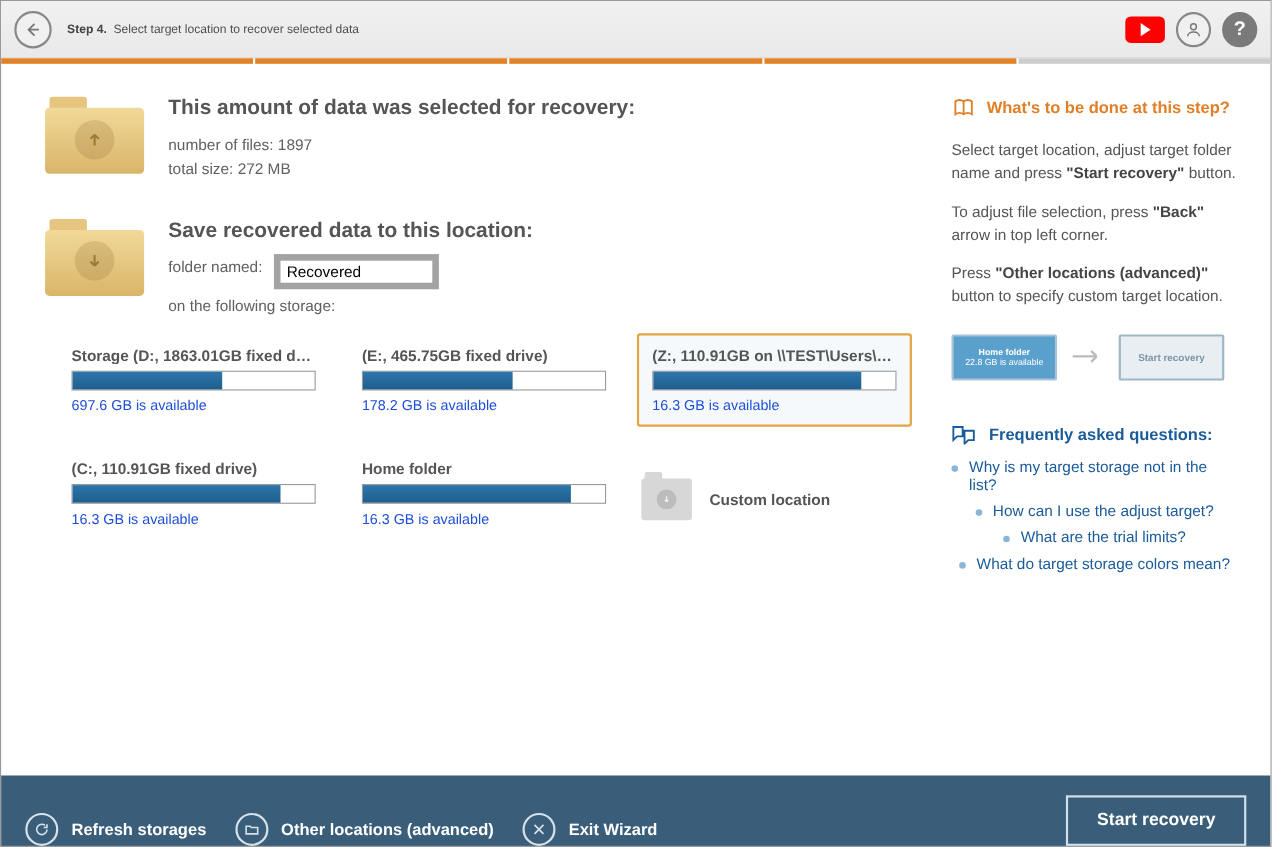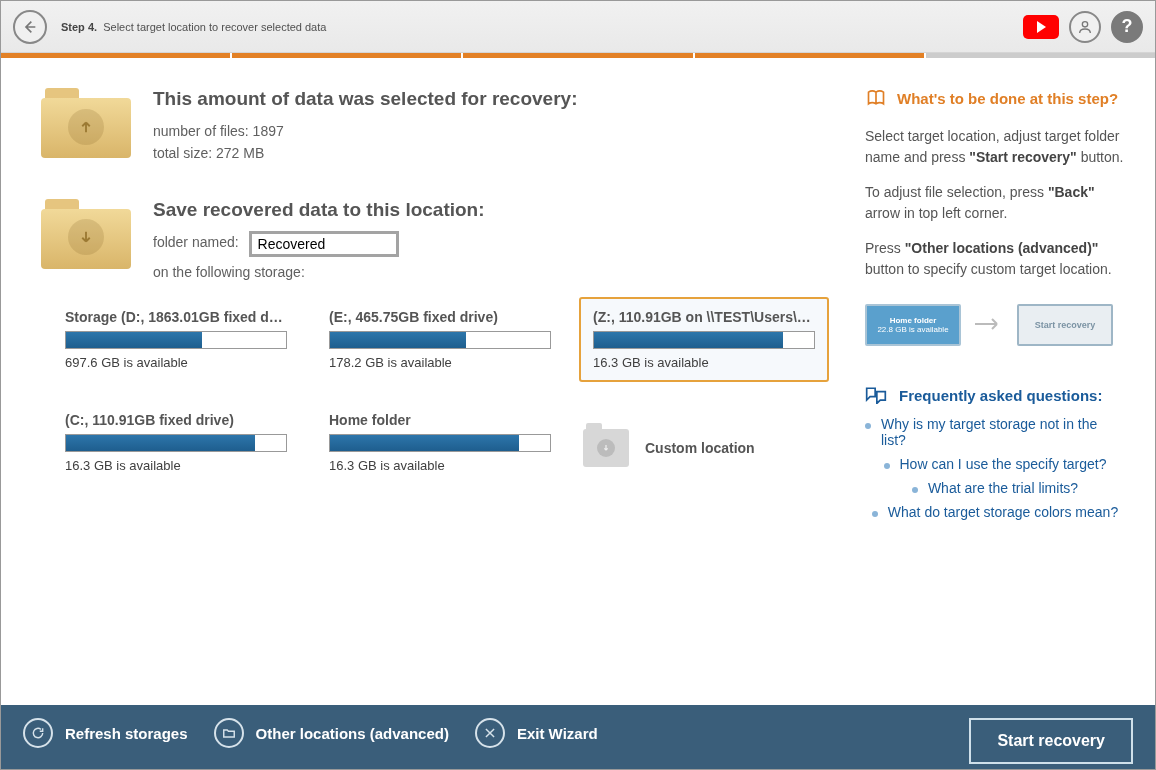--- a/index.html
+++ b/index.html
@@ -51,29 +51,29 @@
   .right{width:300px;padding:30px 30px 10px 10px;}
   .block{display:flex;gap:22px;margin-bottom:34px;}
   .folder-ico{width:90px;height:70px;position:relative;flex-shrink:0;}
   .folder-ico .fbody{position:absolute;inset:0;top:10px;background:linear-gradient(#f1d999,#d9b569);border-radius:4px;}
   .folder-ico .ftab{position:absolute;top:0;left:4px;width:34px;height:14px;background:#e6c57f;border-radius:3px 3px 0 0;}
   .folder-ico .round{position:absolute;left:50%;top:55%;transform:translate(-50%,-50%);width:36px;height:36px;border-radius:50%;background:rgba(120,90,30,.18);display:flex;align-items:center;justify-content:center;color:#9c7a33;}
   .folder-ico .round svg{width:18px;height:18px;}
   .blk-title{font-size:19px;font-weight:700;color:#555;margin-bottom:10px;}
   .kv{color:#606060;font-size:14px;line-height:1.6;}
   .fn-row{display:flex;gap:10px;margin-bottom:4px;}
-  .fn-input{border:3px solid #a3a3a3;padding:2px 6px;font-size:14px;width:150px;background:#fff;}
+  .fn-input{border:6px solid #a3a3a3;padding:2px 6px;font-size:14px;width:150px;background:#fff;}
   
   .storages{display:grid;grid-template-columns:repeat(3,250px);gap:18px 14px;margin-left:10px;}
   .st{padding:10px 12px;border:2px solid transparent;border-radius:3px;cursor:pointer;}
   .st.selected{border-color:#e6a23c;background:#f6f9fc;}
   .st-name{font-weight:700;color:#555;font-size:14px;margin-bottom:6px;white-space:nowrap;overflow:hidden;text-overflow:ellipsis;}
   .bar{height:18px;background:#fff;border:1px solid #999;position:relative;margin-bottom:6px;}
   .bar-fill{position:absolute;inset:0;right:auto;background:linear-gradient(#2d76ab,#1e5e8e);}
-  .st-avail{color:#404040;font-size:13px;}
+  .st-avail{color:#1d4ed8;font-size:13px;}
   .custom{display:flex;align-items:center;gap:16px;padding:10px 0 0 4px;cursor:pointer;}
   .cust-ico{width:46px;height:38px;background:#d7d7d7;border-radius:3px;position:relative;}
   .cust-ico::before{content:'';position:absolute;top:-6px;left:3px;width:16px;height:8px;background:#d7d7d7;border-radius:2px 2px 0 0;}
   .cust-ico .dot{position:absolute;left:50%;top:50%;transform:translate(-50%,-50%);width:18px;height:18px;border-radius:50%;background:#bcbcbc;display:flex;align-items:center;justify-content:center;color:#eee;}
   .cust-ico .dot svg{width:10px;height:10px;}
   .cust-lbl{font-weight:700;color:#555;}
   
   .rs-title{display:flex;align-items:center;gap:10px;color:#e07f26;font-weight:700;font-size:15px;margin-bottom:18px;}
   .rs-title svg{width:22px;height:20px;color:#e07f26;}
   .rs-p{color:#555;font-size:14px;line-height:1.5;margin-bottom:14px;}
@@ -82,21 +82,21 @@
   .d-box{width:96px;height:42px;border:2px solid #a9c4d6;background:#5aa0cd;color:#fff;font-size:8px;display:flex;flex-direction:column;align-items:center;justify-content:center;border-radius:2px;}
   .d-box.gray{background:#e9eef2;color:#7b93a4;border-color:#9eb6c6;font-size:9px;font-weight:700;}
   .d-arrow{color:#bbb;}
   .faq-title{display:flex;align-items:flex-end;gap:12px;color:#1a5b9a;font-weight:700;font-size:15px;margin-bottom:12px;}
   .faq-title svg{width:22px;height:18px;color:#1a5b9a;}
   .faq{list-style:none;}
   .faq li{display:flex;align-items:flex-start;gap:10px;margin-bottom:8px;justify-content:center;}
   .faq li::before{content:'';width:6px;height:6px;border-radius:50%;background:#8ab4d8;margin-top:7px;flex-shrink:0;}
   .faq a{color:#1a5b9a;text-decoration:none;font-size:14px;}
   
-  .footer{position:absolute;left:0;right:0;bottom:0;height:64px;background:#3a5e7a;display:flex;align-items:flex-start;padding:13px 22px;gap:26px;margin-top:40px;}
+  .footer{position:absolute;left:0;right:0;bottom:0;height:64px;background:#3a5e7a;display:flex;align-items:flex-end;padding:0 22px;gap:26px;margin-top:40px;}
   .fbtn{display:flex;align-items:center;gap:12px;color:#fff;cursor:pointer;}
   .fic{width:30px;height:30px;border:2px solid #d6e2ea;border-radius:50%;display:flex;align-items:center;justify-content:center;color:#d6e2ea;}
   .fic svg{width:14px;height:14px;}
   .flbl{font-weight:700;font-size:15px;}
   .f-spacer{flex:1;}
   .start{border:2px solid #cfe0ea;background:#3a5e7a;color:#fff;font-weight:700;font-size:16px;padding:12px 26px;cursor:pointer;}
 </style>
 </head>
 <body>
 
@@ -252,21 +252,21 @@
       <svg viewBox="0 0 26 20">
           <path fill="none" stroke="currentColor" stroke-width="2" d="M2 2h10v10H6l-4 4zM14 6h10v10h-6l-4 4z"></path>
         </svg>
       <span>Frequently asked questions:</span>
     </div>
     <ul class="faq" id="faq">
         <li>
           <a href="#">Why is my target storage not in the list?</a>
         </li>
         <li>
-          <a href="#">How can I use the specify target?</a>
+          <a href="#">How can I use the adjust target?</a>
         </li>
         <li>
           <a href="#">What are the trial limits?</a>
         </li>
         <li>
           <a href="#">What do target storage colors mean?</a>
         </li>
       </ul>
   </div>
 </div>

